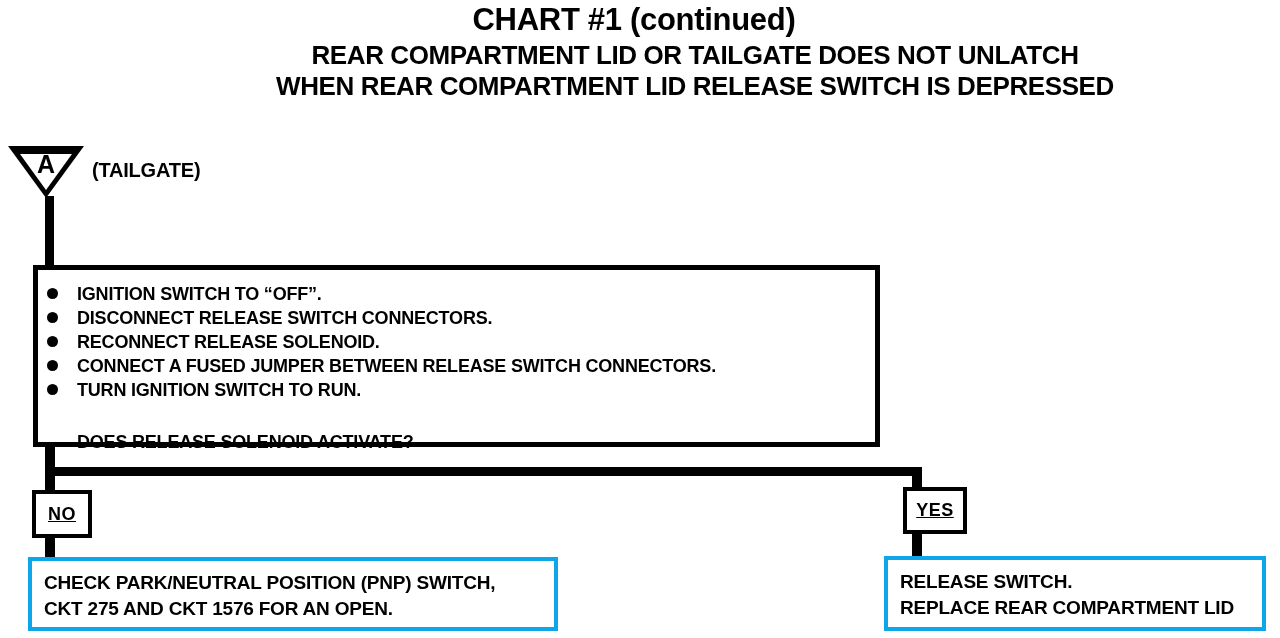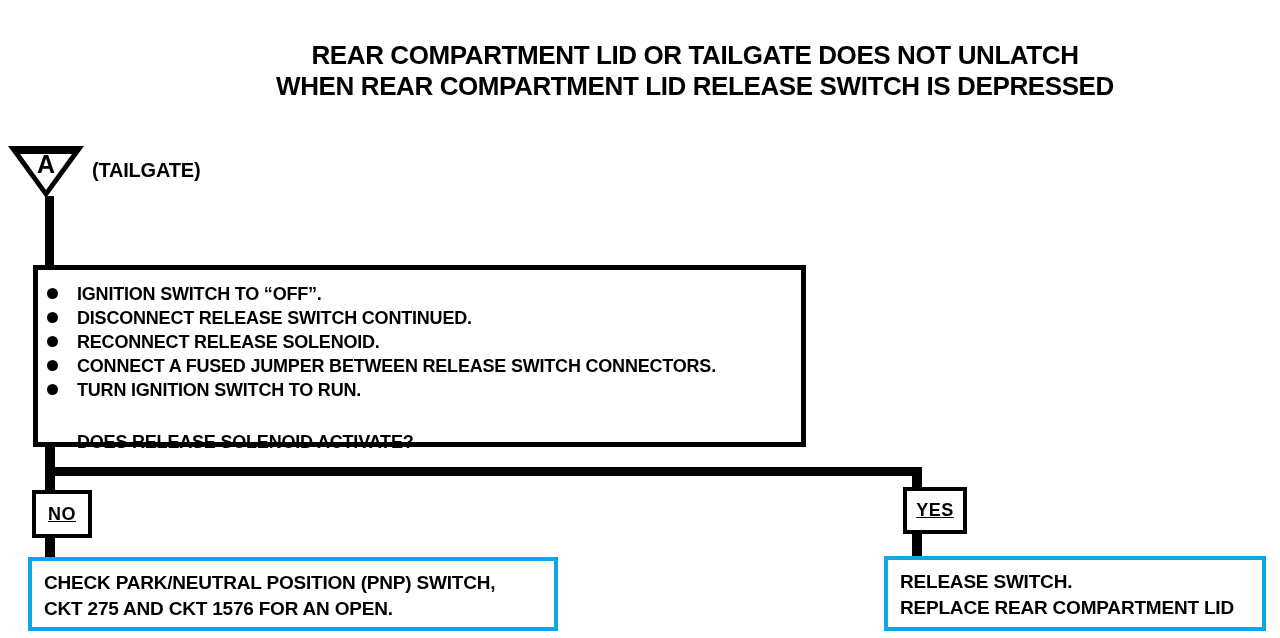--- a/index.html
+++ b/index.html
@@ -46,21 +46,21 @@
   .stem1 { left: 45px; top: 196px; width: 9px;  height: 70px; }
   .stem2 { left: 45px; top: 446px; width: 10px; height: 45px; }
   .hline { left: 45px; top: 467px; width: 877px; height: 9px; }
   .vdrop { left: 912px; top: 467px; width: 10px; height: 21px; }
   .stem3 { left: 45px; top: 537px; width: 10px; height: 22px; }
   .stem4 { left: 912px; top: 532px; width: 10px; height: 26px; }
 
   
   .main-box {
     position: absolute; left: 33px; top: 265px;
-    width: 773px; height: 182px;
+    width: 847px; height: 182px;
     border: 5px solid #000;
     box-sizing: border-box;
     background: #fff;
   }
   .steps { list-style: none; margin: 12px 0 0 0; padding: 0; }
   .steps li {
     position: relative;
     padding-left: 39px;
     font-size: 18px;
     line-height: 24px;
@@ -103,20 +103,21 @@
     letter-spacing: -0.2px;
   }
   .result-no  { left: 28px;  top: 557px; width: 530px; height: 74px; }
   .result-yes { left: 884px; top: 556px; width: 382px; height: 75px; }
 </style>
 </head>
 <body>
 
 <div class="page">
 
+  <div class="title">CHART #1 (continued)</div>
   <div class="subtitle sub1">REAR COMPARTMENT LID OR TAILGATE DOES NOT UNLATCH</div>
   <div class="subtitle sub2">WHEN REAR COMPARTMENT LID RELEASE SWITCH IS DEPRESSED</div>
 
   <svg class="tri" viewBox="0 0 76 52" aria-hidden="true">
     <polygon points="0,0 76,0 38,52" fill="#000"></polygon>
     <polygon points="12,8 64,8 38,44" fill="#fff"></polygon>
     <text x="38" y="27" text-anchor="middle" font-family="Liberation Sans, sans-serif" font-size="25" font-weight="bold" fill="#000">A</text>
   </svg>
   <div class="continued">(TAILGATE)</div>
 
@@ -128,21 +129,21 @@
   <div class="line stem4"></div>
 
   <div class="main-box">
     <ul class="steps">
       <li>
         <span class="dot"></span>
         <span>IGNITION SWITCH TO “OFF”.</span>
       </li>
       <li>
         <span class="dot"></span>
-        <span>DISCONNECT RELEASE SWITCH CONTINUED.</span>
+        <span>DISCONNECT RELEASE SWITCH CONNECTORS.</span>
       </li>
       <li>
         <span class="dot"></span>
         <span>RECONNECT RELEASE SOLENOID.</span>
       </li>
       <li>
         <span class="dot"></span>
         <span>CONNECT A FUSED JUMPER BETWEEN RELEASE SWITCH CONNECTORS.</span>
       </li>
       <li>

